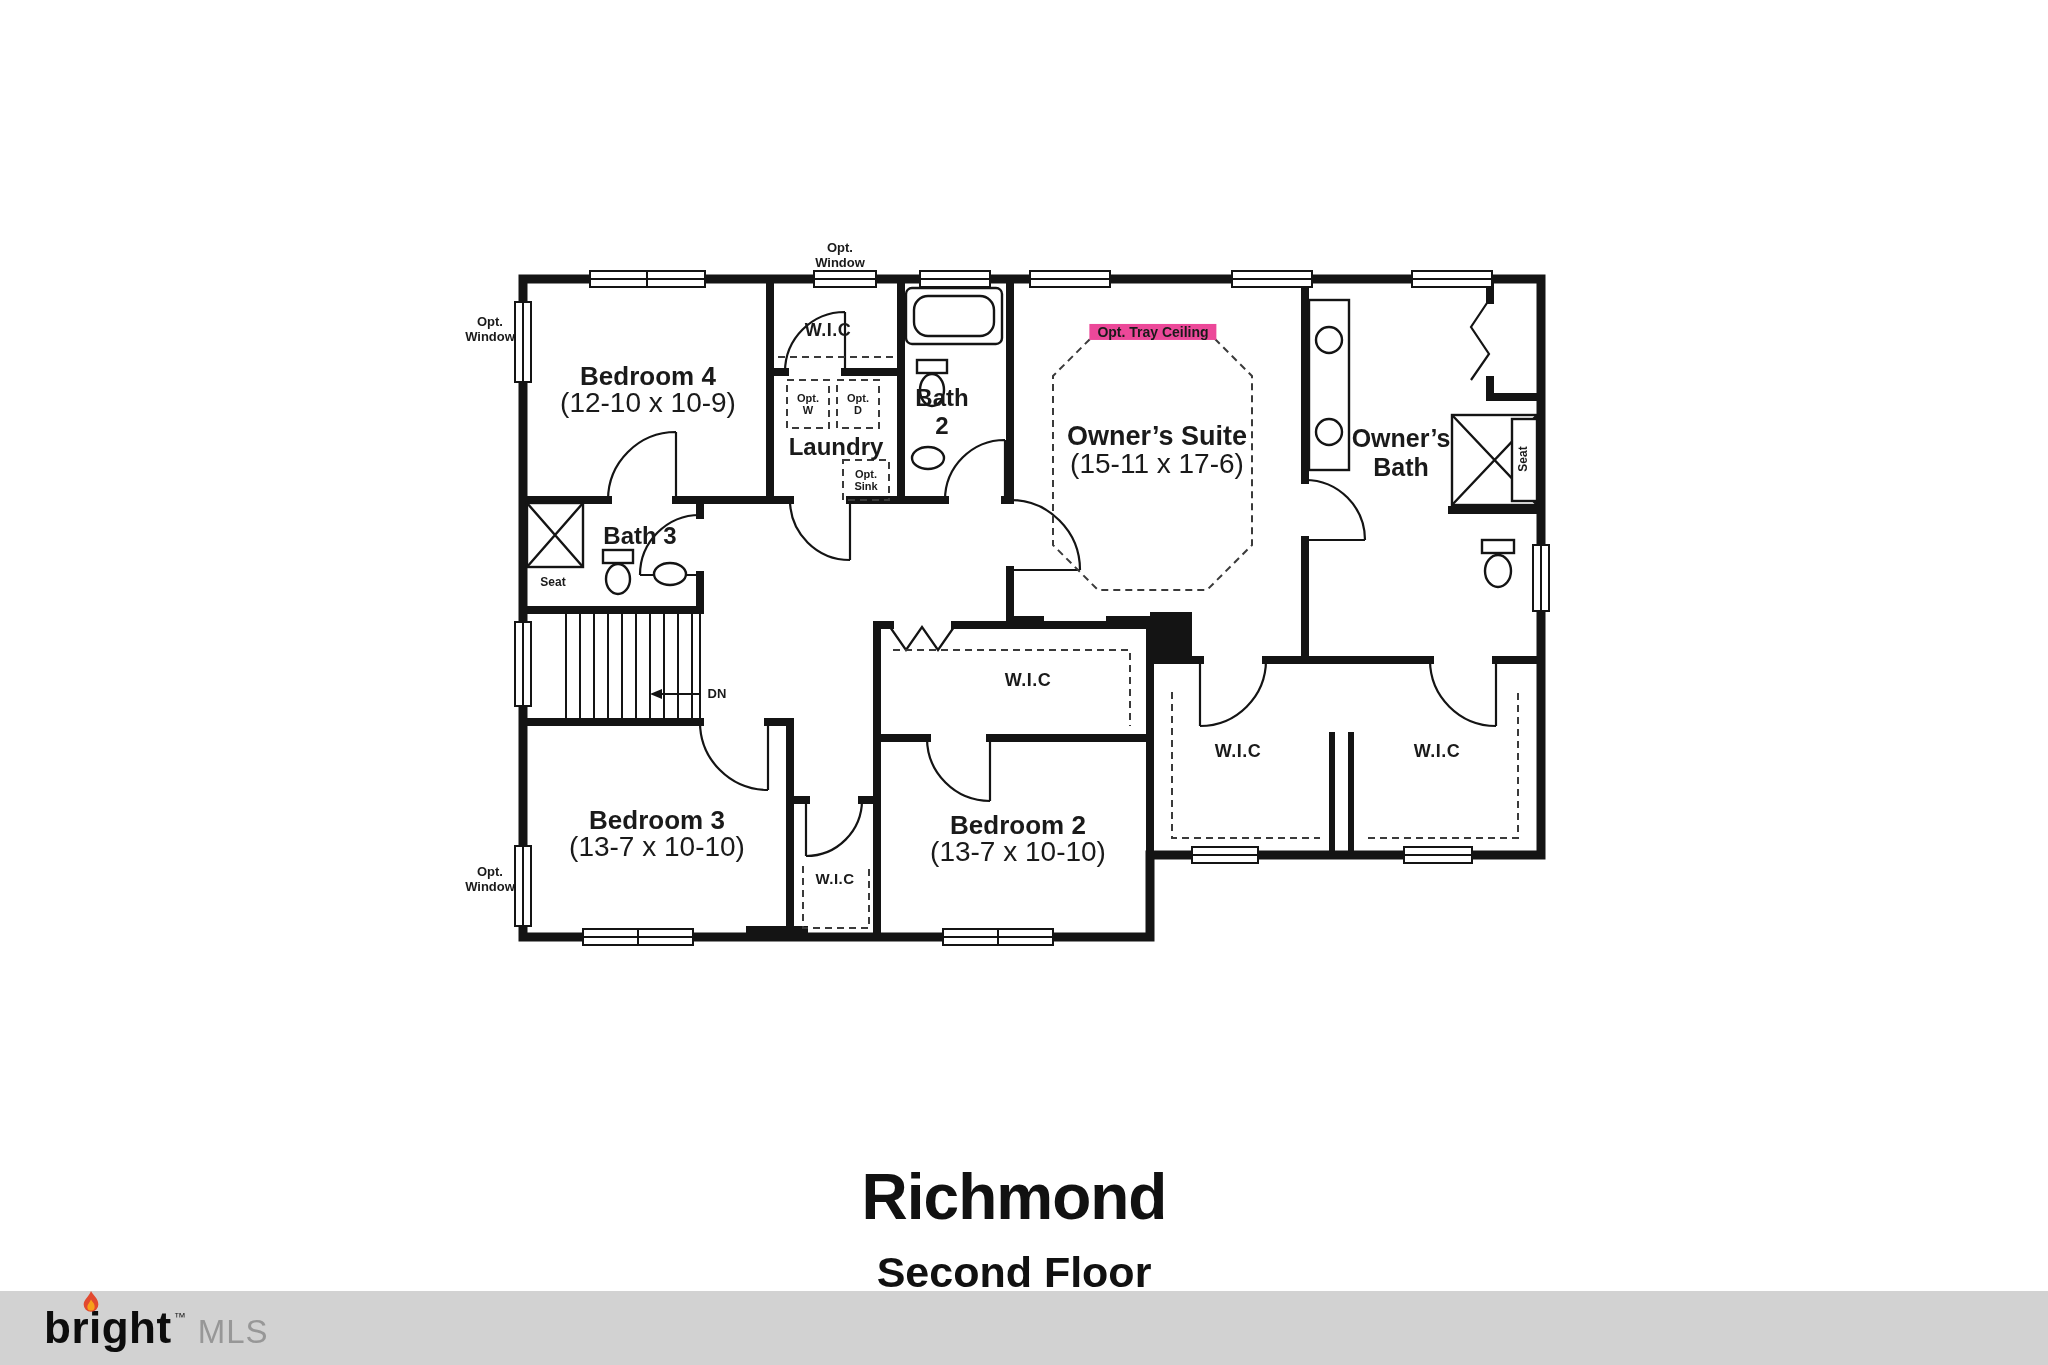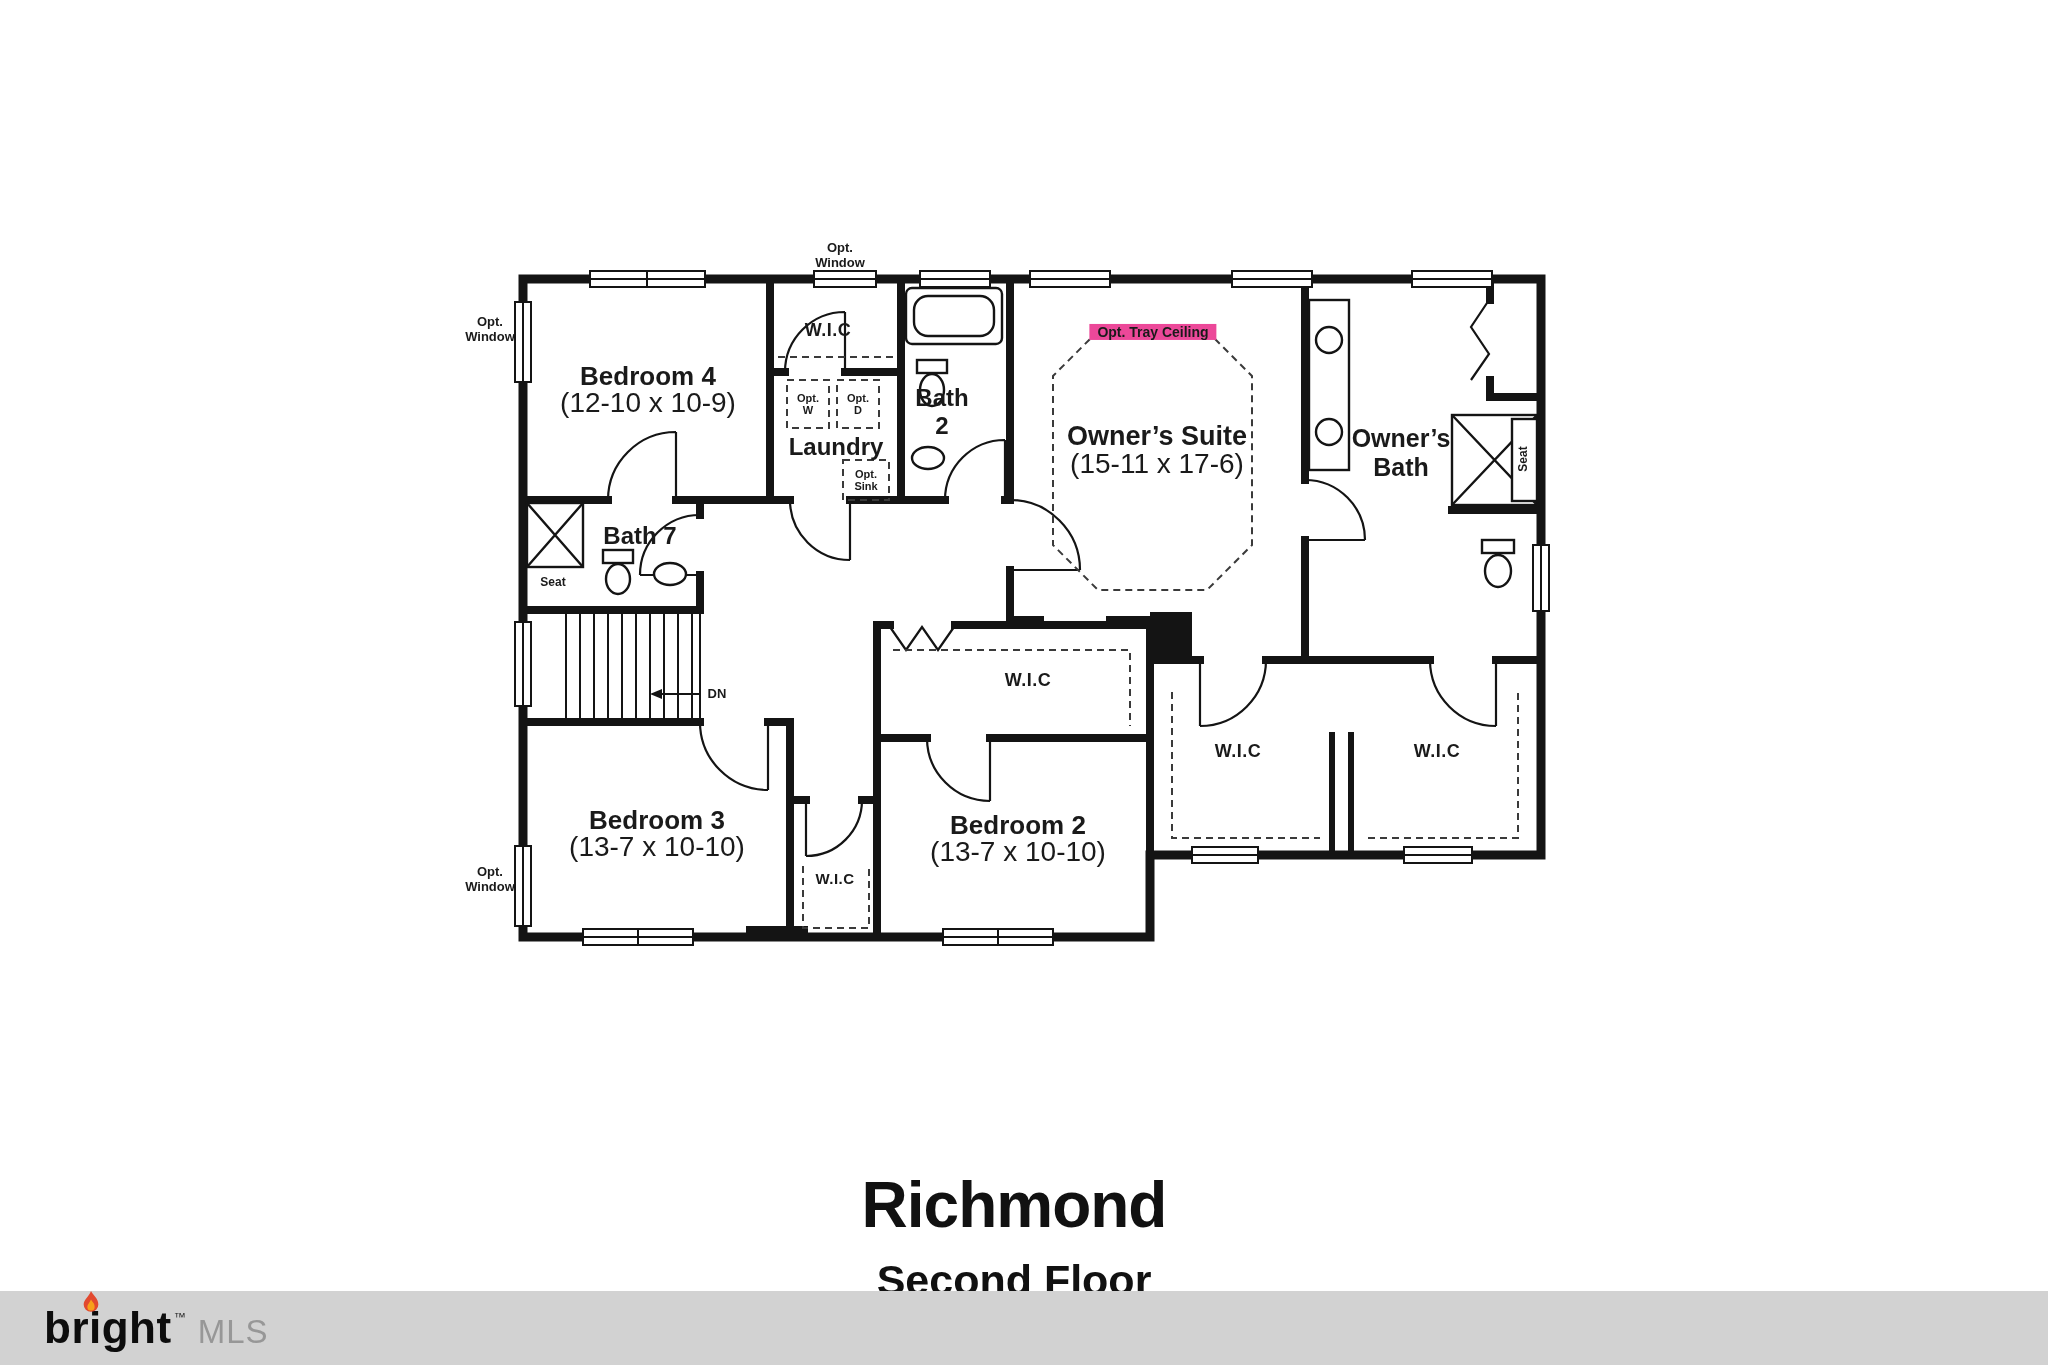--- a/index.html
+++ b/index.html
@@ -13,21 +13,21 @@
   .room-dims{font-size:28px;font-weight:400;}
   .closet{font-size:18px;font-weight:700;letter-spacing:.5px;}
   .closet-sm{font-size:15px;font-weight:700;letter-spacing:.5px;}
   .two-line{font-size:13px;font-weight:600;}
   .box-lbl{font-size:11px;font-weight:600;line-height:1.1;}
   .tiny{font-size:12px;font-weight:600;}
   .tray{font-size:14px;font-weight:700;background:#ec4899;padding:0 8px;}
   .dn{font-size:13px;font-weight:700;}
   .rot{transform:translate(-50%,-50%) rotate(-90deg);}
   .titleblock{position:absolute;left:1014px;top:1160px;transform:translateX(-50%);
-       text-align:center;margin-top:8px;}
+       text-align:center;}
   .title{font-size:64px;font-weight:700;letter-spacing:-1px;color:#111;}
   .subtitle{font-size:43px;font-weight:700;margin-top:14px;color:#111;}
   .footer{position:absolute;left:0;bottom:0;width:100%;height:74px;background:#d2d2d2;
        display:flex;align-items:center;padding-left:44px;box-sizing:border-box;}
   .brand{display:flex;align-items:baseline;}
   .brand-main{position:relative;font-size:44px;font-weight:700;color:#0d0d0d;letter-spacing:.5px;}
   .flame{position:absolute;left:37px;top:-12px;}
   .tm{font-size:12px;font-weight:400;color:#222;position:relative;top:-22px;margin-left:2px;}
   .mls{font-size:33px;font-weight:400;color:#979797;margin-left:12px;letter-spacing:1px;}
 </style>
@@ -195,21 +195,21 @@
 
   <div class="lbl room-name" style="left:1157px;top:437px;font-size:27px">Owner’s Suite</div>
   <div class="lbl room-dims" style="left:1157px;top:464px">(15-11 x 17-6)</div>
   <div class="lbl tray" style="left:1153px;top:332px">Opt. Tray Ceiling</div>
 
   <div class="lbl room-name" style="left:1401px;top:453px;font-size:25px">
     <div>Owner’s</div>
     <div>Bath</div>
   </div>
 
-  <div class="lbl room-name" style="left:640px;top:536px;font-size:24px">Bath 7</div>
+  <div class="lbl room-name" style="left:640px;top:536px;font-size:24px">Bath 3</div>
   <div class="lbl tiny" style="left:553px;top:583px">Seat</div>
   <div class="lbl tiny rot" style="left:1524px;top:459px">Seat</div>
 
   <div class="lbl dn" style="left:717px;top:694px">DN</div>
 
   <div class="lbl room-name" style="left:657px;top:821px">Bedroom 3</div>
   <div class="lbl room-dims" style="left:657px;top:847px">(13-7 x 10-10)</div>
 
   <div class="lbl room-name" style="left:1018px;top:826px">Bedroom 2</div>
   <div class="lbl room-dims" style="left:1018px;top:852px">(13-7 x 10-10)</div>

